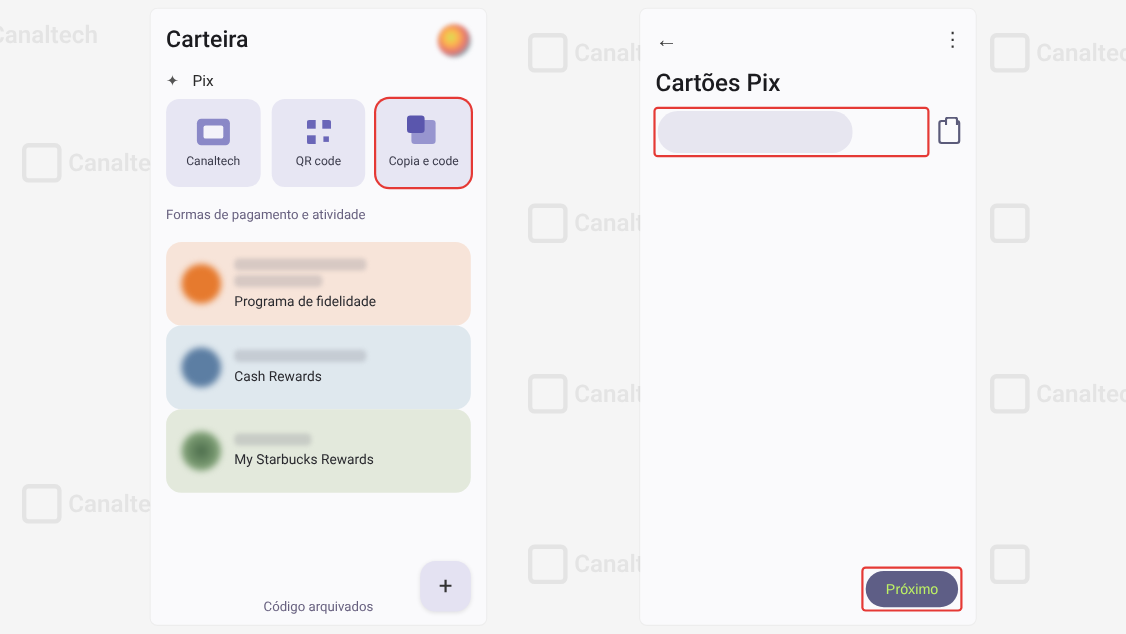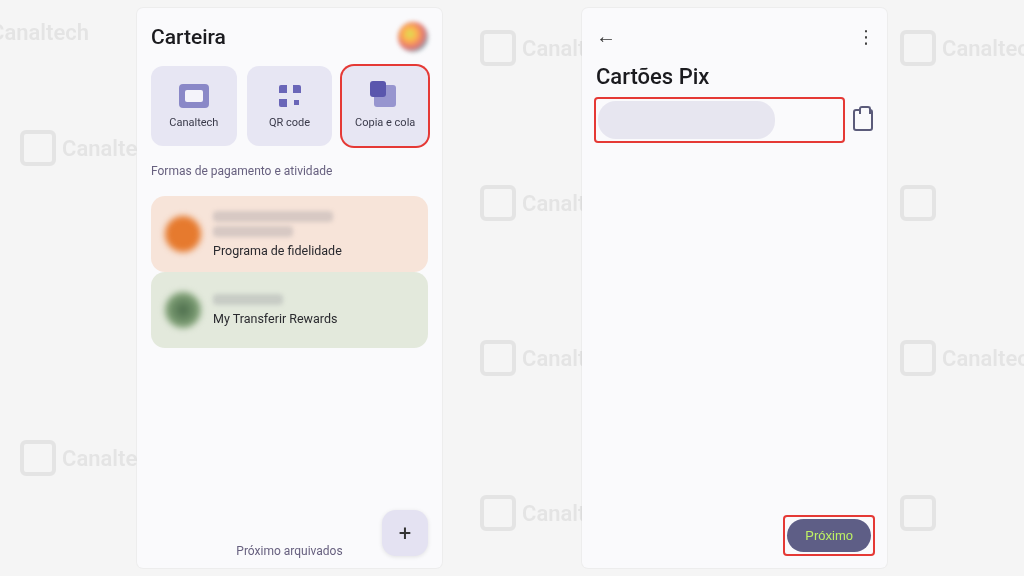--- a/index.html
+++ b/index.html
@@ -214,61 +214,72 @@
 </div>
 
 <div class="stage">
 
   <div class="phone">
     <div class="w-header">
       <div class="w-title">Carteira</div>
       <div class="avatar"></div>
     </div>
 
+    <div class="pix-row">
+      <span class="pix-glyph"></span>
+      <span>Pix</span>
+    </div>
 
     <div class="tiles">
       <div class="tile">
         <div class="ic ic-card"></div>
         <span>Canaltech</span>
       </div>
       <div class="tile">
         <div class="ic">
             <div class="ic-qr"></div>
           </div>
         <span>QR code</span>
       </div>
       <div class="tile highlight">
         <div class="ic">
             <div class="ic-copy"></div>
           </div>
-        <span>Copia e cola</span>
+        <span>Copia e code</span>
       </div>
     </div>
 
     <div class="muted-link">Formas de pagamento e atividade</div>
 
     <div class="cards">
       <div class="card c-orange">
         <div class="dot"></div>
         <div class="txt">
           <div class="name-blur"></div>
           <div class="name-blur" style="width:80px"></div>
           <div class="sub">Programa de fidelidade</div>
         </div>
       </div>
+      <div class="card c-blue">
+        <div class="dot"></div>
+        <div class="txt">
+          <div class="name-blur"></div>
+          <div class="sub">Cash Rewards</div>
+        </div>
+      </div>
       <div class="card c-green">
         <div class="dot"></div>
         <div class="txt">
           <div class="name-blur" style="width:70px"></div>
-          <div class="sub">My Transferir Rewards</div>
+          <div class="sub">My Starbucks Rewards</div>
         </div>
       </div>
     </div>
 
-    <div class="arch-link">Próximo arquivados</div>
+    <div class="arch-link">Código arquivados</div>
 
     <div class="fab">
       <span>+</span>
     </div>
   </div>
 
   <div class="phone">
     <div class="p-top">
       <div class="back">←</div>
       <div class="more">⋮</div>

